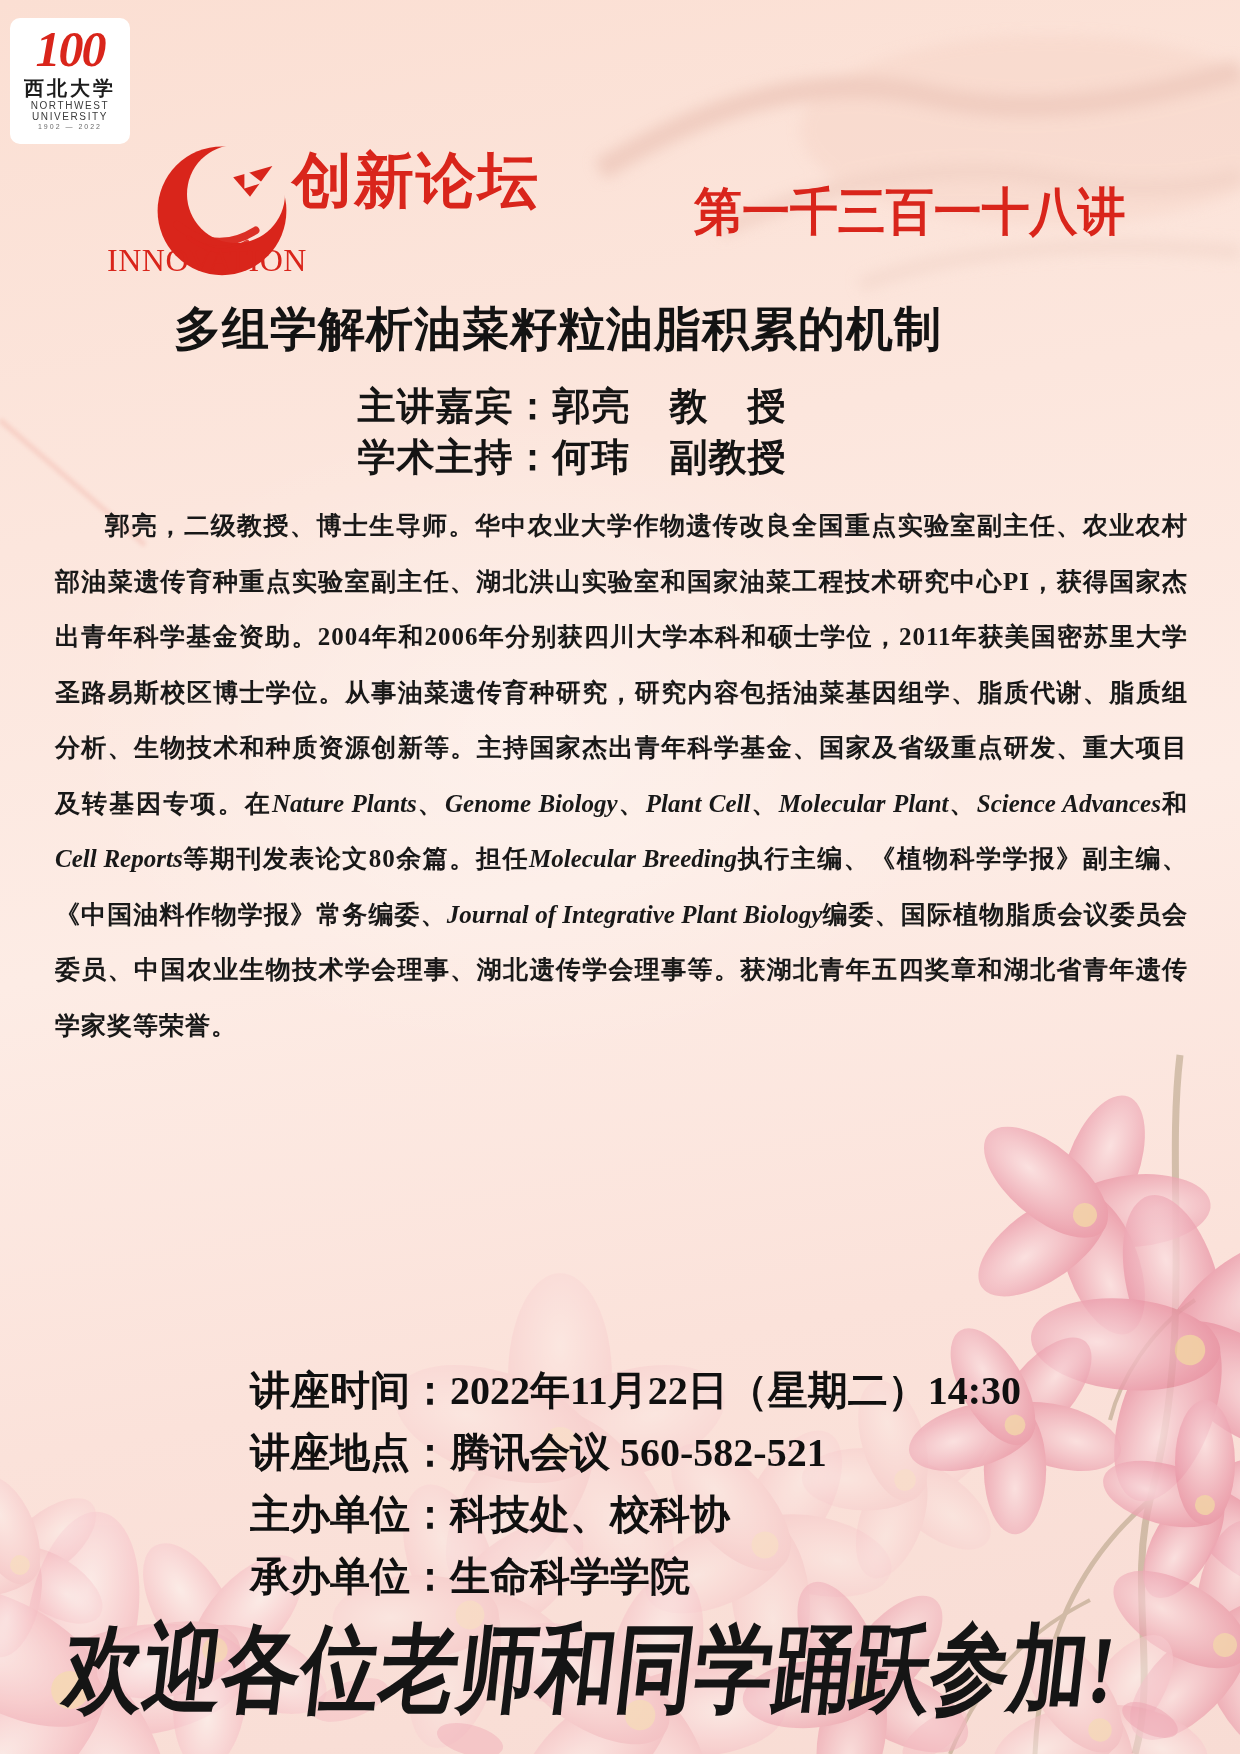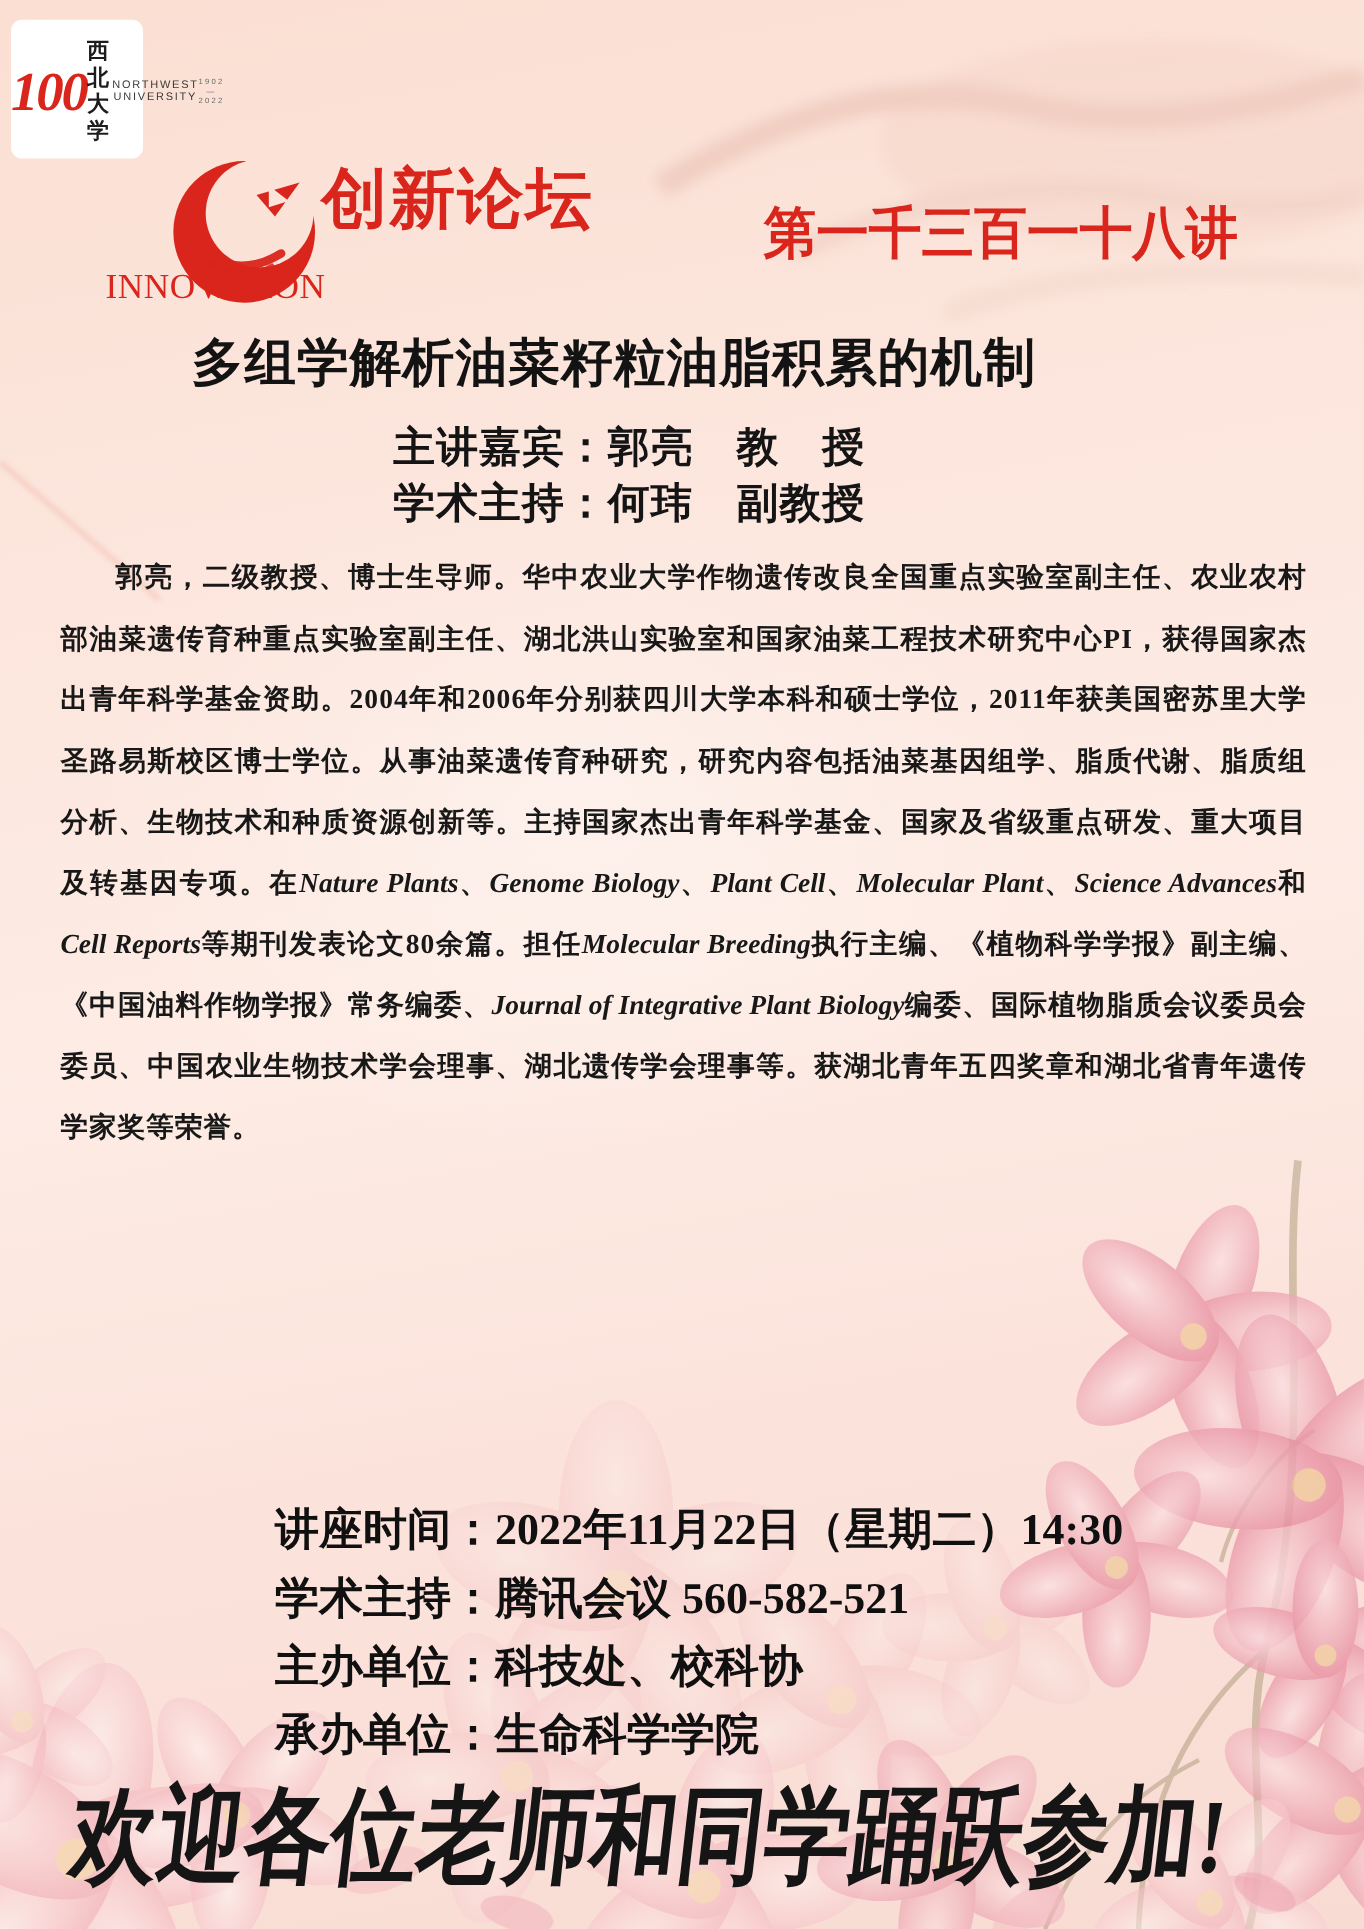--- a/index.html
+++ b/index.html
@@ -16,41 +16,41 @@
     background:radial-gradient(ellipse 700px 500px at 42% 42%,rgba(255,255,255,.30),rgba(255,255,255,0) 65%);
     pointer-events:none;
   }
   .bg-art{position:absolute;inset:0;z-index:0;}
   .content{position:absolute;inset:0;z-index:1;}
 
   
   .uni-logo{
     position:absolute;left:10px;top:18px;width:120px;height:126px;
     background:#ffffff;border-radius:10px;
-    display:flex;align-items:center;justify-content:flex-start;
+    display:flex;flex-direction:column;align-items:center;justify-content:flex-start;
     padding-top:4px;box-sizing:border-box;text-align:center;
   }
   .uni-logo .num{
     font-size:50px;line-height:54px;font-weight:bold;font-style:italic;
     color:var(--accent-red,#d9251b);letter-spacing:-2px;
     font-family:"Liberation Serif",serif;
   }
   .uni-logo .cn{font-size:20px;line-height:24px;font-weight:bold;color:#1c1c1c;letter-spacing:3px;text-align:center;}
   .uni-logo .en{font-size:10px;line-height:11px;color:#3a3a3a;letter-spacing:1.6px;font-family:"Liberation Sans",sans-serif;}
   .uni-logo .years{font-size:7px;line-height:9px;color:#6a6a6a;letter-spacing:2px;font-family:"Liberation Sans",sans-serif;}
 
   .series-title{
     position:absolute;left:134px;top:40px;
     font-size:44px;font-weight:bold;letter-spacing:3px;
     color:var(--accent-red,#d9251b);
   }
 
   .forum-logo{position:absolute;left:152px;top:138px;width:140px;height:140px;}
   .innovation-label{
-    position:absolute;left:96px;top:242px;width:222px;
+    position:absolute;left:96px;top:242px;width:222px;text-align:center;
     font-size:32px;letter-spacing:.5px;color:var(--accent-red,#d9251b);
     font-family:"Liberation Serif",serif;
   }
   .forum-name{
     position:absolute;left:292px;top:126px;
     font-size:60px;line-height:110px;font-weight:900;letter-spacing:2px;
     color:var(--accent-red,#d9251b);
     font-family:"Liberation Sans","DejaVu Sans",sans-serif;
   }
   .lecture-no{
@@ -214,21 +214,21 @@
     <div class="speaker-line">主讲嘉宾：郭亮　教　授</div>
     <div class="host-line">学术主持：何玮　副教授</div>
 
     <div class="bio"><span>郭亮，二级教授、博士生导师。华中农业大学作物遗传改良全国重点实验室副主任、农业农村部油菜遗传育种重点实验室副主任、湖北洪山实验室和国家油菜工程技术研究中心PI，获得国家杰出青年科学基金资助。2004年和2006年分别获四川大学本科和硕士学位，2011年获美国密苏里大学圣路易斯校区博士学位。从事油菜遗传育种研究，研究内容包括油菜基因组学、脂质代谢、脂质组分析、生物技术和种质资源创新等。主持国家杰出青年科学基金、国家及省级重点研发、重大项目及转基因专项。在</span><i>Nature Plants</i><span>、</span><i>Genome Biology</i><span>、</span><i>Plant Cell</i><span>、</span><i>Molecular Plant</i><span>、</span><i>Science Advances</i><span>和</span><i>Cell Reports</i><span>等期刊发表论文80余篇。担任</span><i>Molecular Breeding</i><span>执行主编、《植物科学学报》副主编、《中国油料作物学报》常务编委、</span><i>Journal of Integrative Plant Biology</i><span>编委、国际植物脂质会议委员会委员、中国农业生物技术学会理事、湖北遗传学会理事等。获湖北青年五四奖章和湖北省青年遗传学家奖等荣誉。</span></div>
 
     <div class="details">
       <div class="row">
         <span>讲座时间：</span><span class="val">2022年11月22日（星期二）14:30</span>
       </div>
       <div class="row">
-        <span>学术主持：</span><span class="val">腾讯会议 560-582-521</span>
+        <span>讲座地点：</span><span class="val">腾讯会议 560-582-521</span>
       </div>
       <div class="row">
         <span>主办单位：</span><span class="val">科技处、校科协</span>
       </div>
       <div class="row">
         <span>承办单位：</span><span class="val">生命科学学院</span>
       </div>
     </div>
 
     <div class="welcome">

